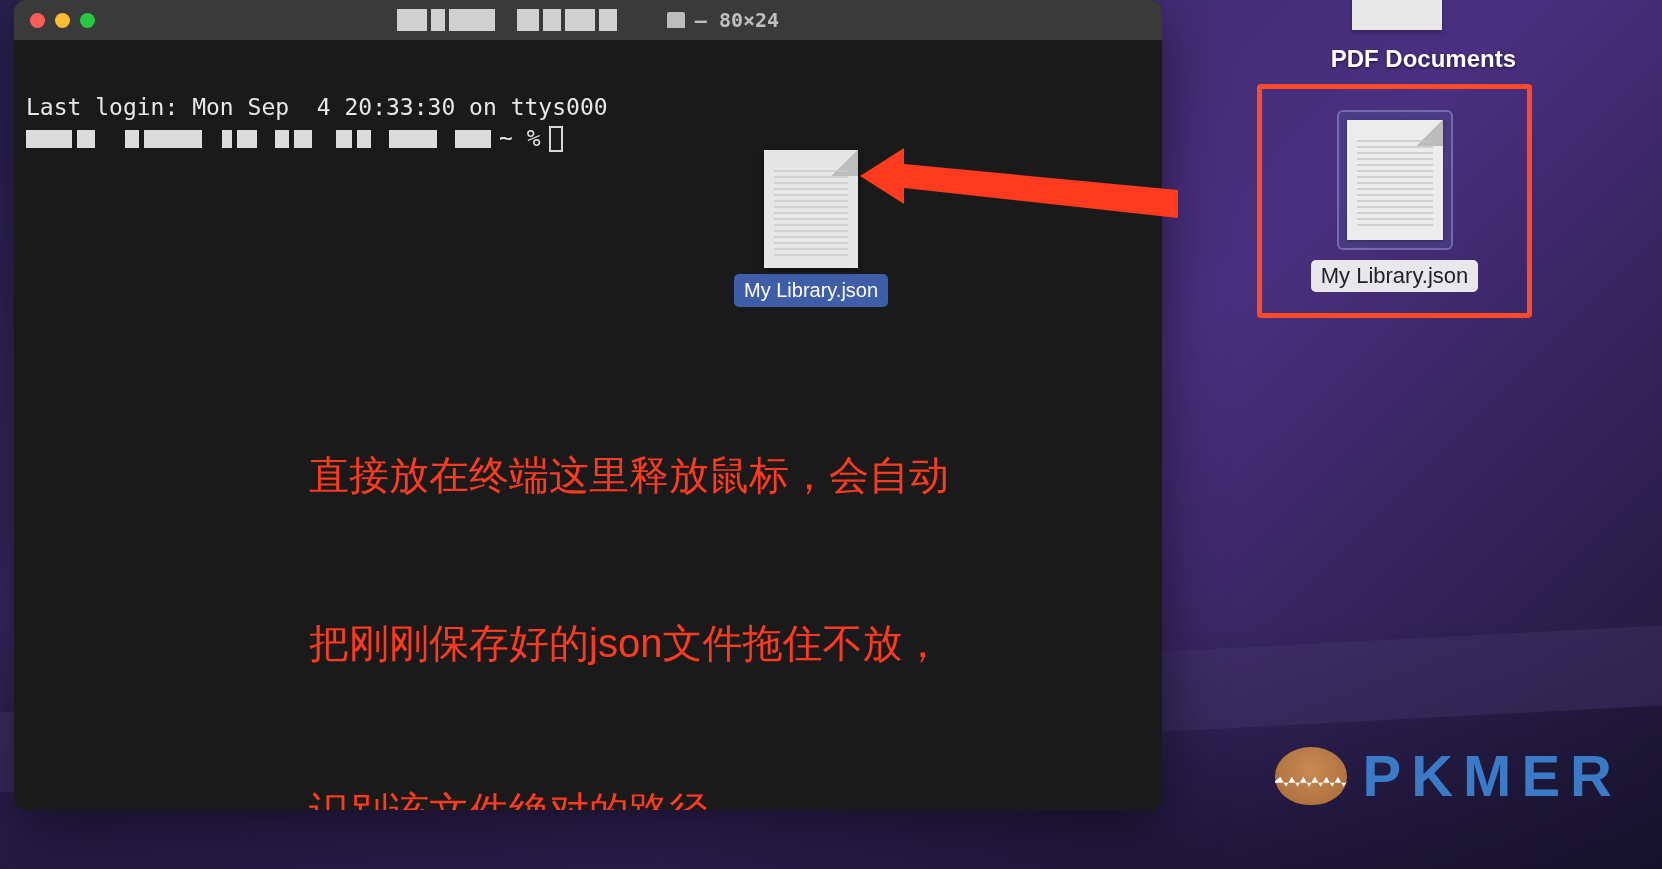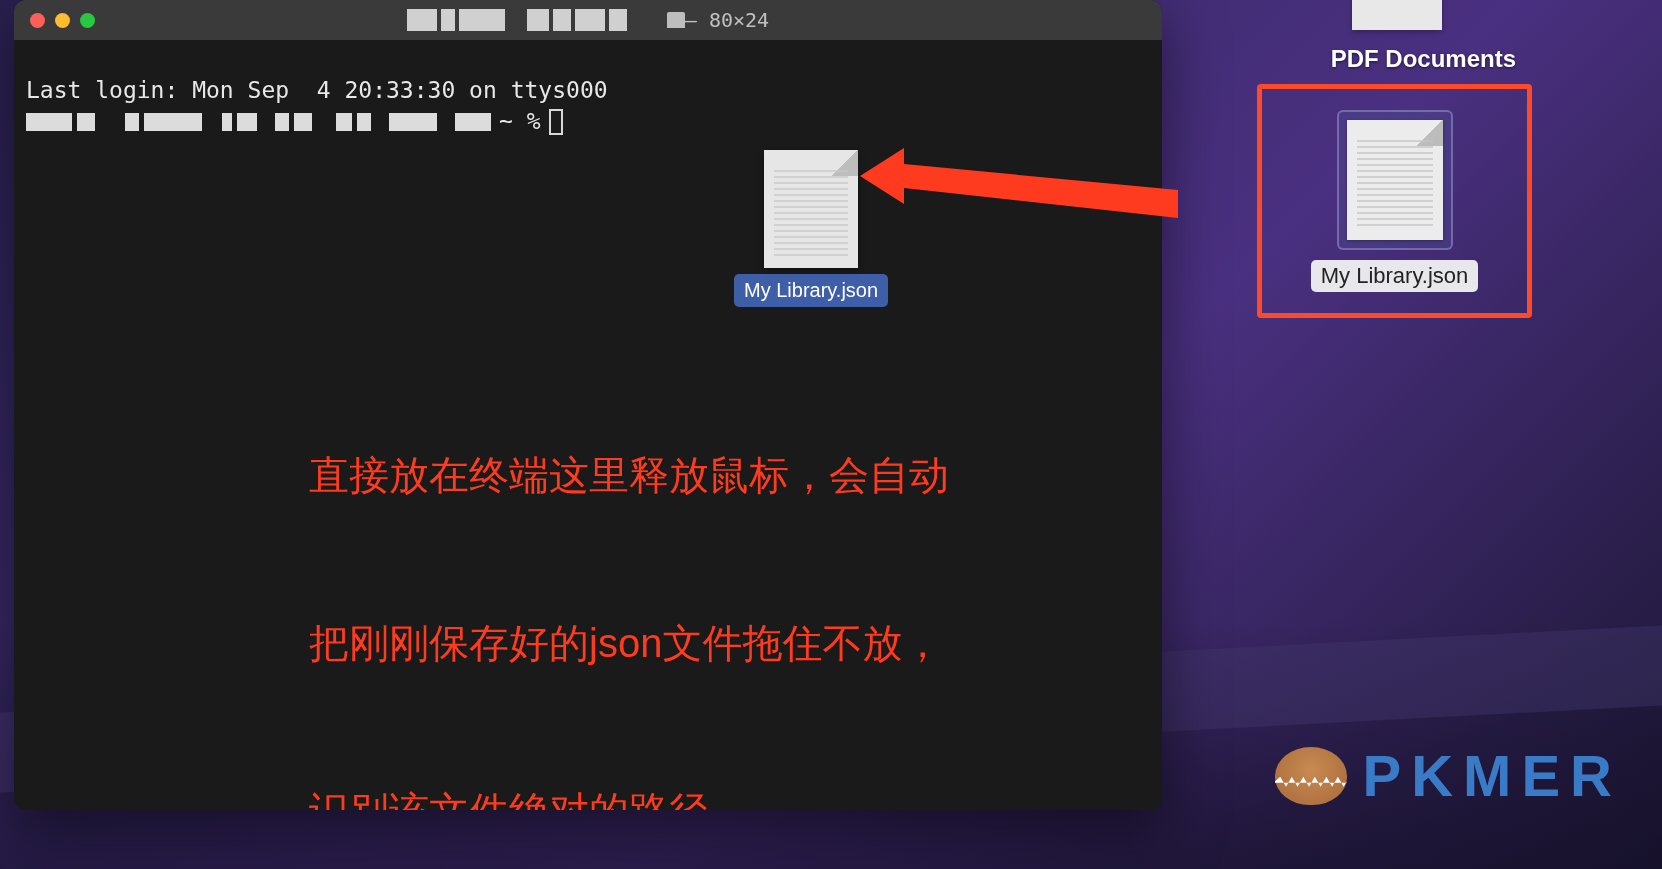--- a/index.html
+++ b/index.html
@@ -57,21 +57,23 @@
   .tl { width: 15px; height: 15px; border-radius: 50%; }
   .tl-close { background: #ff5f57; }
   .tl-min { background: #febc2e; }
   .tl-max { background: #28c840; }
   .title-center {
     position: absolute;
     left: 0; right: 0;
     display: flex;
     align-items: center;
     justify-content: center;
+    gap: 10px;
     pointer-events: none;
+    font-weight: bold;
   }
   .title-pixelated {
     width: 260px;
     height: 22px;
     display: flex;
     gap: 4px;
     align-items: center;
     filter: blur(0.3px);
   }
   .px { background: #d0d0d0; display: inline-block; }
@@ -81,21 +83,21 @@
     border-radius: 2px 2px 0 0;
     position: relative;
   }
   .title-size {
     color: #c0c0c0;
     font-family: "SF Mono", Menlo, monospace;
     font-size: 20px;
   }
 
   .terminal-body {
-    padding: 4px 12px;
+    padding: 21px 12px;
     font-family: "SF Mono", Menlo, Consolas, monospace;
     font-size: 23px;
     color: #e8e8e8;
     line-height: 1.35;
     white-space: pre;
     position: relative;
     height: calc(100% - 40px);
   }
   .prompt-line2 {
     display: flex;

